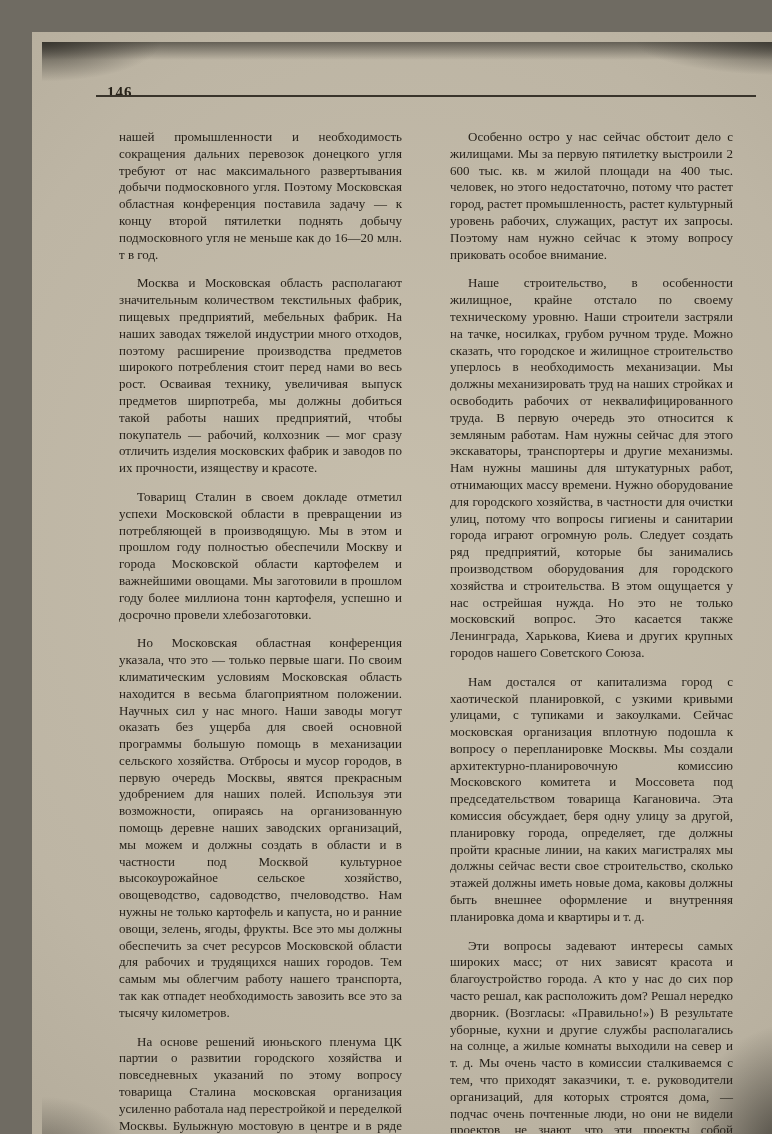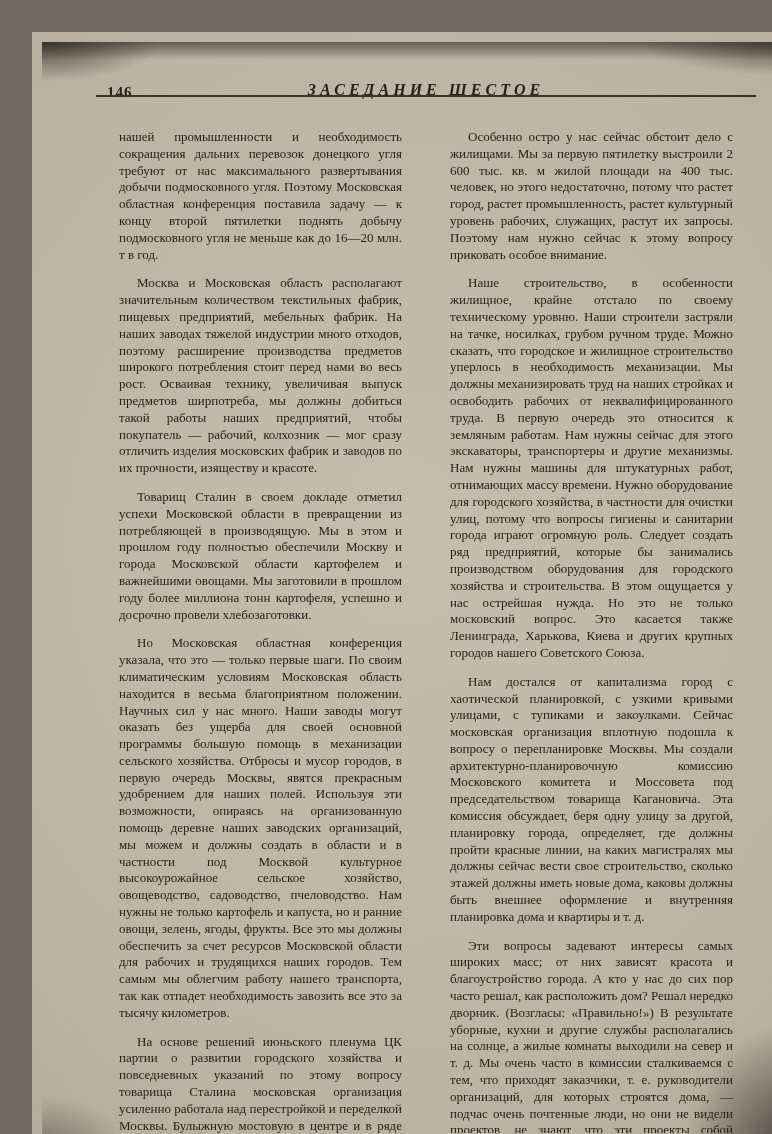--- a/index.html
+++ b/index.html
@@ -83,21 +83,20 @@
 <body>
 
 <div class="page">
 
   <div class="scan-top"></div>
   <div class="corner-tl"></div>
   <div class="corner-tr"></div>
 
   <div class="page-header">
     <span class="page-number">146</span>
-    <span class="header-title">ЗАСЕДАНИЕ ШЕСТОЕ</span>
   </div>
   <div class="header-rule"></div>
 
   <div class="columns">
     <div class="column">
       <p class="no-indent">нашей промышленности и необходимость сокращения дальних перевозок донецкого угля требуют от нас максимального развертывания добычи подмосковного угля. Поэтому Московская областная конференция поставила задачу — к концу второй пятилетки поднять добычу подмосковного угля не меньше как до 16—20 млн. т в год.</p>
       <p>Москва и Московская область располагают значительным количеством текстильных фабрик, пищевых предприятий, мебельных фабрик. На наших заводах тяжелой индустрии много отходов, поэтому расширение производства предметов широкого потребления стоит перед нами во весь рост. Осваивая технику, увеличивая выпуск предметов ширпотреба, мы должны добиться такой работы наших предприятий, чтобы покупатель — рабочий, колхозник — мог сразу отличить изделия московских фабрик и заводов по их прочности, изяществу и красоте.</p>
       <p>Товарищ Сталин в своем докладе отметил успехи Московской области в превращении из потребляющей в производящую. Мы в этом и прошлом году полностью обеспечили Москву и города Московской области картофелем и важнейшими овощами. Мы заготовили в прошлом году более миллиона тонн картофеля, успешно и досрочно провели хлебозаготовки.</p>
       <p>Но Московская областная конференция указала, что это — только первые шаги. По своим климатическим условиям Московская область находится в весьма благоприятном положении. Научных сил у нас много. Наши заводы могут оказать без ущерба для своей основной программы большую помощь в механизации сельского хозяйства. Отбросы и мусор городов, в первую очередь Москвы, явятся прекрасным удобрением для наших полей. Используя эти возможности, опираясь на организованную помощь деревне наших заводских организаций, мы можем и должны создать в области и в частности под Москвой культурное высокоурожайное сельское хозяйство, овощеводство, садоводство, пчеловодство. Нам нужны не только картофель и капуста, но и ранние овощи, зелень, ягоды, фрукты. Все это мы должны обеспечить за счет ресурсов Московской области для рабочих и трудящихся наших городов. Тем самым мы облегчим работу нашего транспорта, так как отпадет необходимость завозить все это за тысячу километров.</p>
       <p>На основе решений июньского пленума ЦК партии о развитии городского хозяйства и повседневных указаний по этому вопросу товарища Сталина московская организация усиленно работала над перестройкой и переделкой Москвы. Булыжную мостовую в центре и в ряде рабочих кварталов сменил асфальт; большие работы произведены по озеленению города, по расширению водопроводной сети, канализации и др. Но, товарищи, это только начало. Впереди огромная работа. Зазнаваться нам не к лицу. Наоборот, нужно мобилизовать наши силы, мобилизовать нашу энергию на дальнейшую перестройку Москвы.</p>

